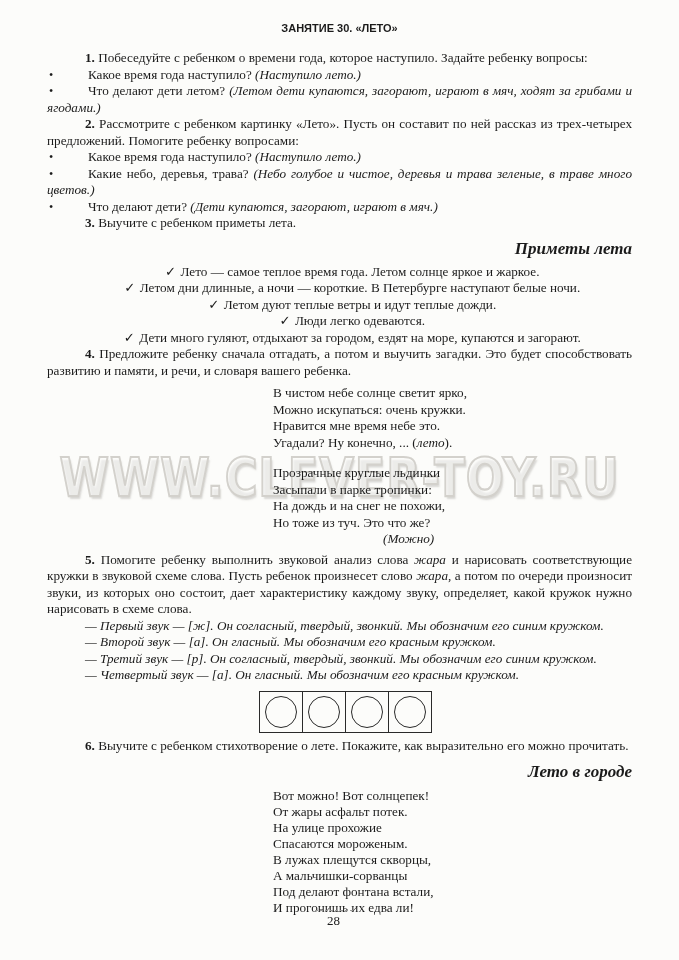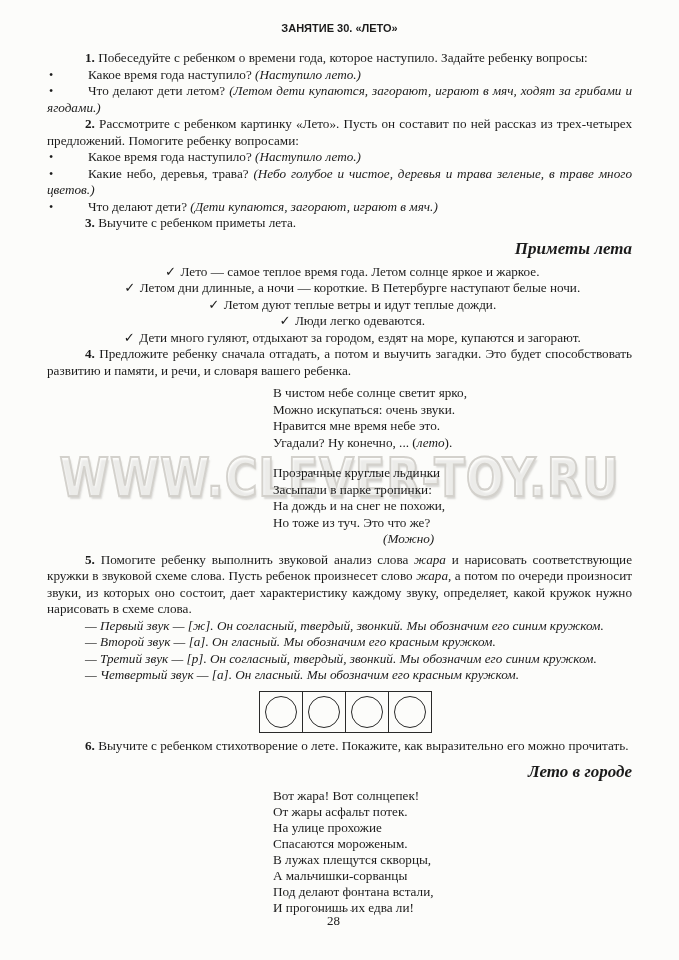--- a/index.html
+++ b/index.html
@@ -62,21 +62,21 @@
     <div class="check-item"><span class="check-glyph">✓</span><span>Лето — самое теплое время года. Летом солнце яркое и жаркое.</span></div>
     <div class="check-item"><span class="check-glyph">✓</span><span>Летом дни длинные, а ночи — короткие. В Петербурге наступают белые ночи.</span></div>
     <div class="check-item"><span class="check-glyph">✓</span><span>Летом дуют теплые ветры и идут теплые дожди.</span></div>
     <div class="check-item"><span class="check-glyph">✓</span><span>Люди легко одеваются.</span></div>
     <div class="check-item"><span class="check-glyph">✓</span><span>Дети много гуляют, отдыхают за городом, ездят на море, купаются и загорают.</span></div>
 
     <p class="para"><span class="num">4.</span><span> Предложите ребенку сначала отгадать, а потом и выучить загадки. Это будет способствовать развитию и памяти, и речи, и словаря вашего ребенка.</span></p>
 
     <div class="riddle">
       <div>В чистом небе солнце светит ярко,</div>
-      <div>Можно искупаться: очень звуки.</div>
+      <div>Можно искупаться: очень кружки.</div>
       <div>Нравится мне время небе это.</div>
       <div><span>Угадали? Ну конечно, ... (</span><span class="italic">лето</span><span>).</span></div>
     </div>
 
     <div class="riddle" style="margin-top:14px;">
       <div>Прозрачные круглые льдинки</div>
       <div>Засыпали в парке тропинки:</div>
       <div>На дождь и на снег не похожи,</div>
       <div>Но тоже из туч. Это что же?</div>
     </div>
@@ -102,21 +102,21 @@
       <div class="scheme-cell">
           <div class="sound-circle"></div>
         </div>
     </div>
 
     <p class="para"><span class="num">6.</span><span> Выучите с ребенком стихотворение о лете. Покажите, как выразительно его можно прочитать.</span></p>
 
     <div class="section-heading" style="margin:9px 0 7px 0;">Лето в городе</div>
 
     <div class="poem">
-      <div>Вот жара! Вот солнцепек!</div>
+      <div>Вот можно! Вот солнцепек!</div>
       <div>От жары асфальт потек.</div>
       <div>На улице прохожие</div>
       <div>Спасаются мороженым.</div>
       <div>В лужах плещутся скворцы,</div>
       <div>А мальчишки-сорванцы</div>
       <div>Под делают фонтана встали,</div>
       <div>И прогонишь их едва ли!</div>
     </div>
 
   </div>

